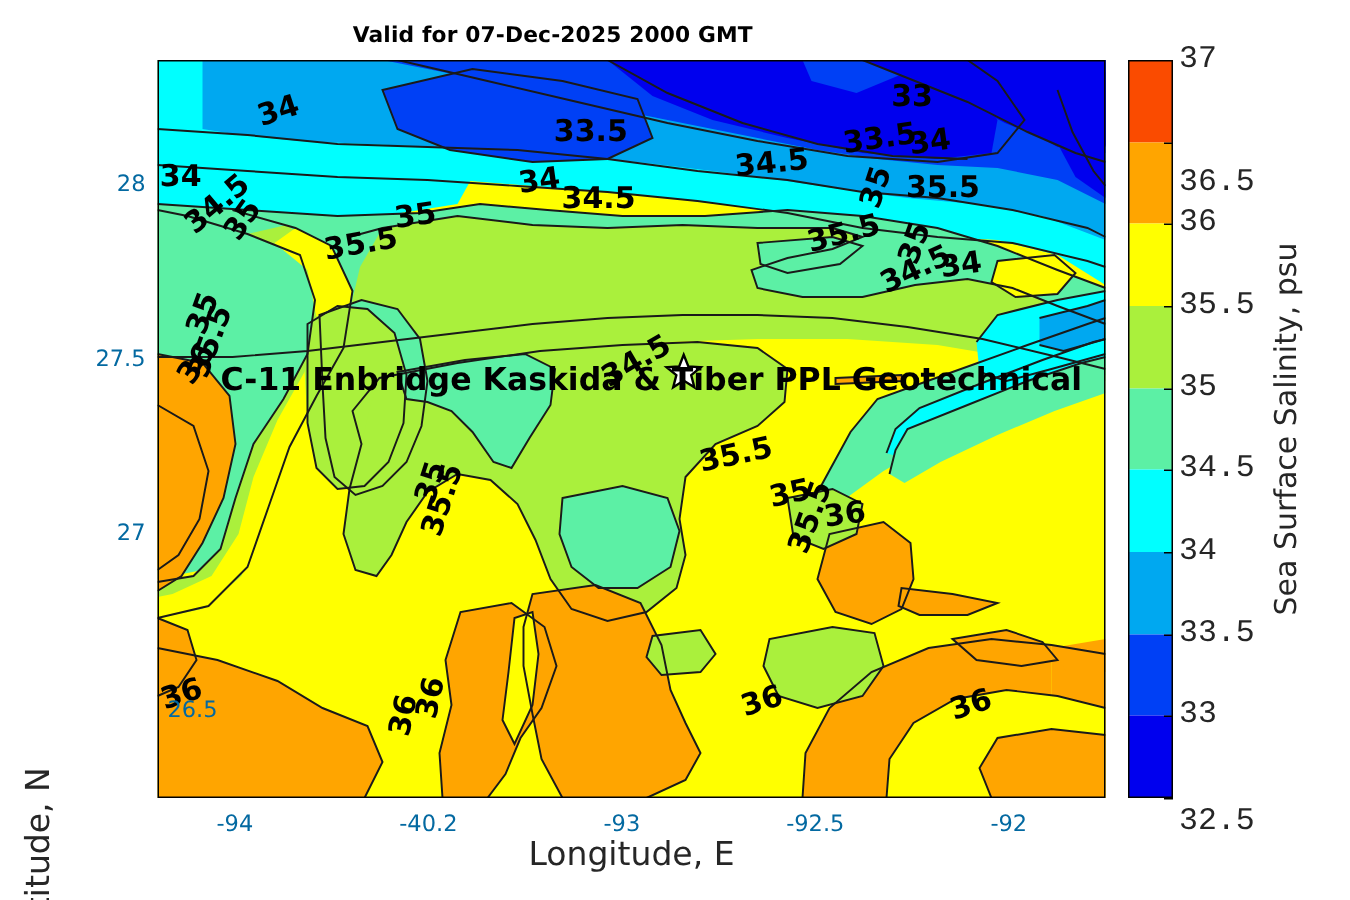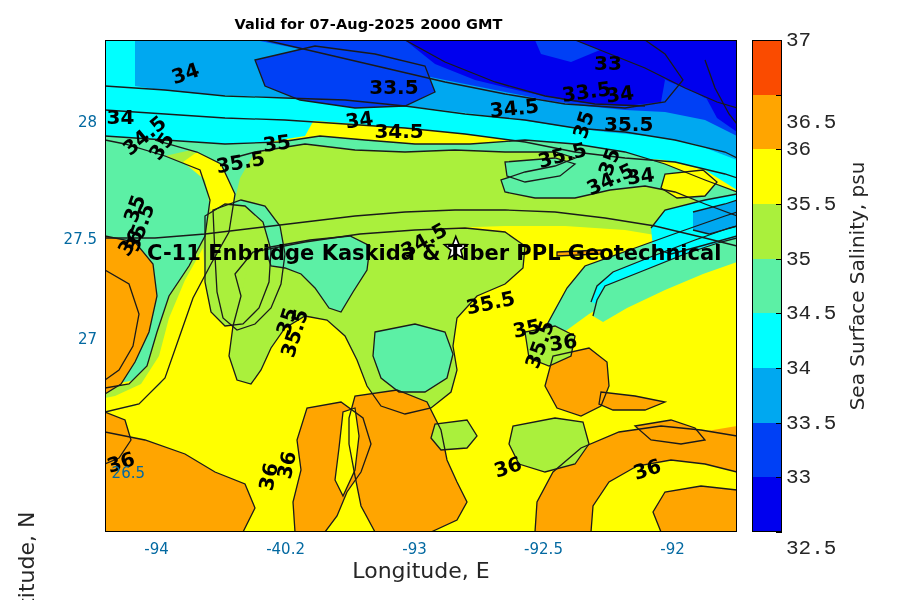--- a/index.html
+++ b/index.html
@@ -44,21 +44,21 @@
   .clabel{ font-family:"DejaVu Sans","Liberation Sans",sans-serif;
            font-weight:bold; fill:#000; }
   .annot{ font-family:"DejaVu Sans","Liberation Sans",sans-serif;
           font-weight:bold; font-size:21px; fill:#000; }
 </style>
 </head>
 <body>
 
 <div id="root">
 
-  <div class="fig-title">Valid for 07-Aug-2025 2000 GMT</div>
+  <div class="fig-title">Valid for 07-Dec-2025 2000 GMT</div>
 
   <div id="plotwrap">
     <svg id="plotsvg" width="632" height="492" viewBox="0 0 632 492">
       <defs>
         <clipPath id="axclip">
             <rect x="0" y="0" width="632" height="492"></rect>
           </clipPath>
       </defs>
 
       <g clip-path="url(#axclip)">
@@ -297,21 +297,21 @@
       <div class="tick xtick" style="left: 156.592px; top: 540px;">-94</div>
       <div class="tick xtick" style="left: 285.571px; top: 540px;">-40.2</div>
       <div class="tick xtick" style="left: 414.551px; top: 540px;">-93</div>
       <div class="tick xtick" style="left: 543.531px; top: 540px;">-92.5</div>
       <div class="tick xtick" style="left: 672.51px; top: 540px;">-92</div>
     </div>
 
   <div id="yticks">
       <div class="tick ytick" style="right: 803px; top: 122px;">28</div>
       <div class="tick ytick" style="right: 803px; top: 239.143px;">27.5</div>
-      <div class="tick ytick" style="right: 803px; top: 339px;">27</div>
+      <div class="tick ytick" style="right: 803px; top: 355px;">27</div>
       <div class="tick ytick" style="right: 755px; top: 473.429px;">26.5</div>
     </div>
 
   <div class="axlabel" id="xlabel">Longitude, E</div>
   <div id="ylabel-host">
     <div class="axlabel" id="ylabel">Latitude, N</div>
   </div>
 
   <div id="cbar">
       <div class="cb-seg" style="background: rgb(250, 75, 0); height: 54.6667px;"></div>

